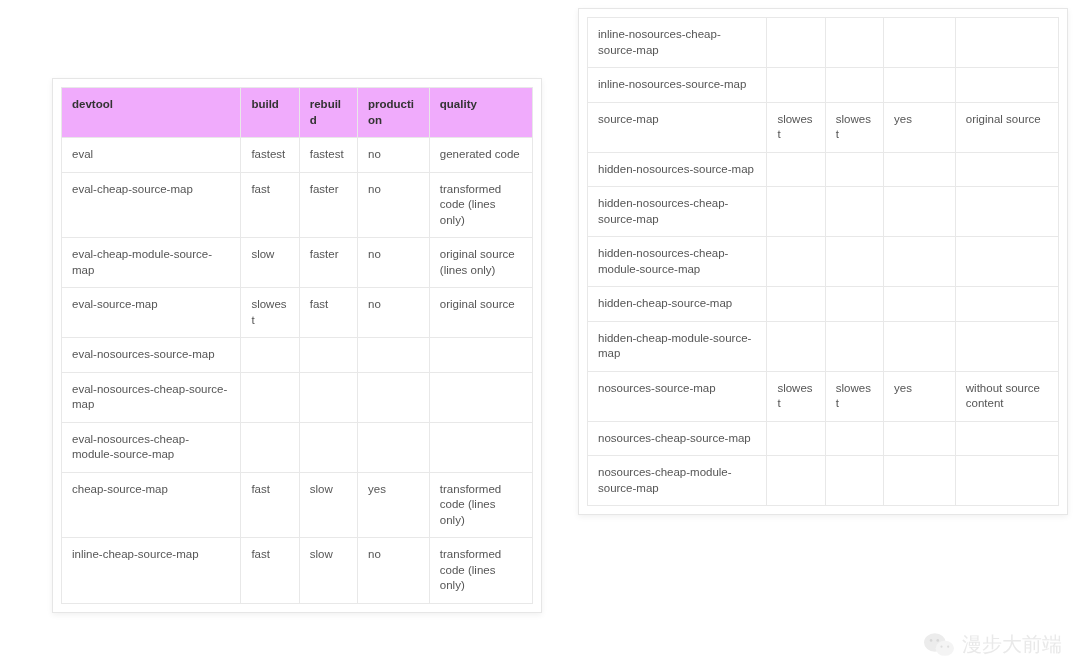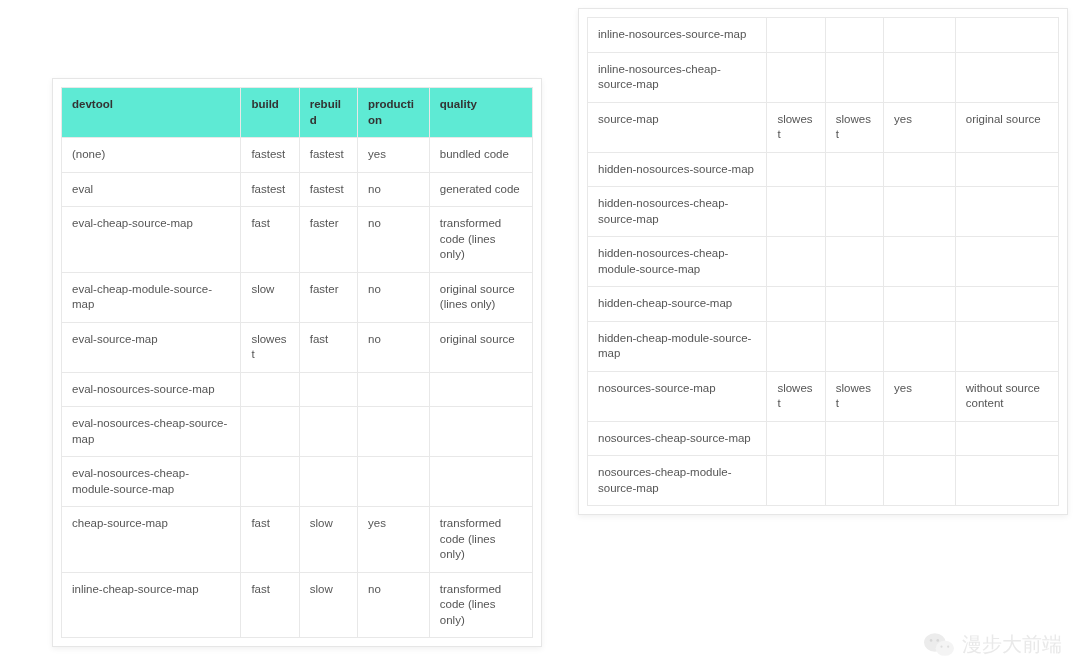--- a/index.html
+++ b/index.html
@@ -40,21 +40,21 @@
   }
   th, td {
     border: 1px solid #e8e8e8;
     padding: 9px 10px;
     text-align: left;
     vertical-align: top;
     word-wrap: break-word;
     color: #555;
   }
   th {
-    background: #5eead4;
+    background: #f0abfc;
     font-weight: 600;
     color: #333;
   }
   .col-devtool { width: 40%; }
   .col-build   { width: 13%; }
   .col-rebuild { width: 13%; }
   .col-prod    { width: 16%; }
   .col-quality { width: 23%; }
 
   
@@ -90,27 +90,20 @@
       <tr>
         <th>devtool</th>
         <th>build</th>
         <th>rebuild</th>
         <th>production</th>
         <th>quality</th>
       </tr>
     </thead>
     <tbody>
         <tr>
-          <td>(none)</td>
-          <td>fastest</td>
-          <td>fastest</td>
-          <td>yes</td>
-          <td>bundled code</td>
-        </tr>
-        <tr>
           <td>eval</td>
           <td>fastest</td>
           <td>fastest</td>
           <td>no</td>
           <td>generated code</td>
         </tr>
         <tr>
           <td>eval-cheap-source-map</td>
           <td>fast</td>
           <td>faster</td>
@@ -174,28 +167,28 @@
   <table>
     <colgroup>
       <col class="col-devtool">
         <col class="col-build">
         <col class="col-rebuild">
         <col class="col-prod">
         <col class="col-quality">
     </colgroup>
     <tbody>
         <tr>
+          <td>inline-nosources-cheap-source-map</td>
+          <td></td>
+          <td></td>
+          <td></td>
+          <td></td>
+        </tr>
+        <tr>
           <td>inline-nosources-source-map</td>
-          <td></td>
-          <td></td>
-          <td></td>
-          <td></td>
-        </tr>
-        <tr>
-          <td>inline-nosources-cheap-source-map</td>
           <td></td>
           <td></td>
           <td></td>
           <td></td>
         </tr>
         <tr>
           <td>source-map</td>
           <td>slowest</td>
           <td>slowest</td>
           <td>yes</td>

